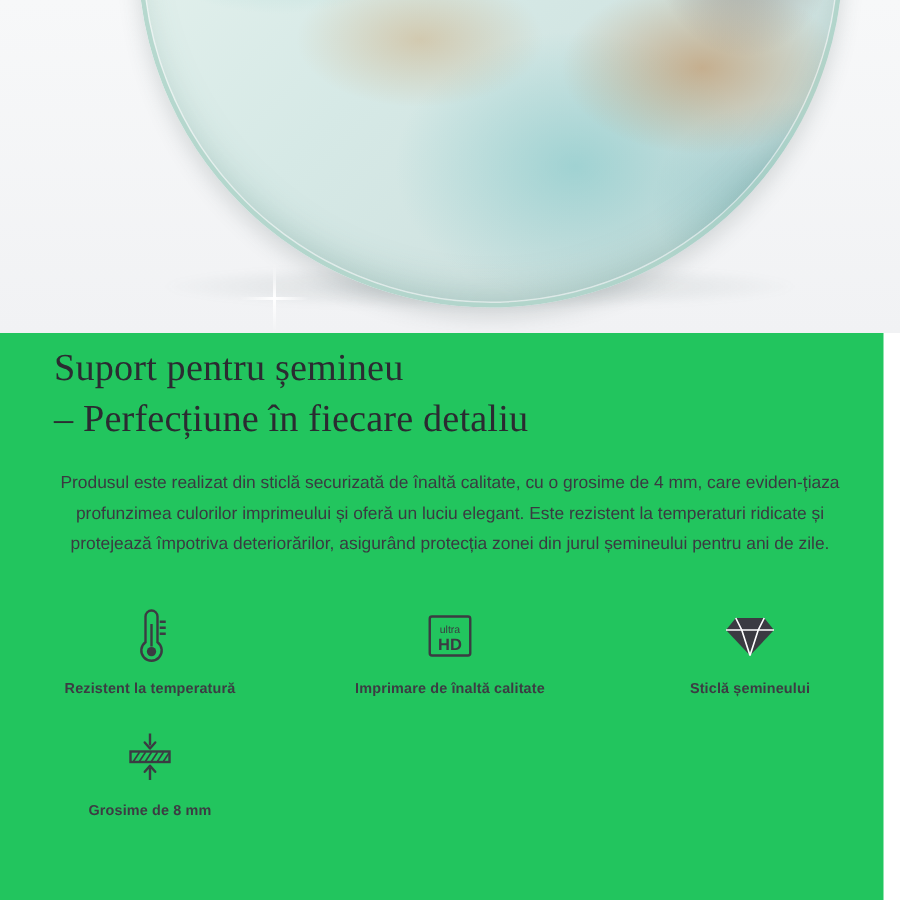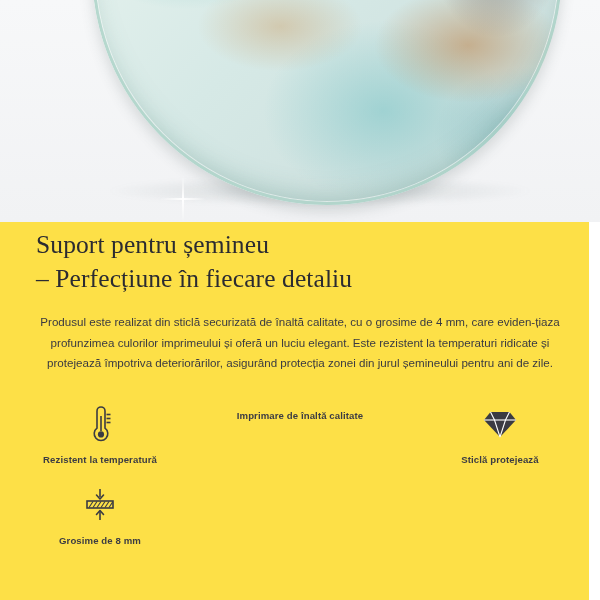--- a/index.html
+++ b/index.html
@@ -11,21 +11,21 @@
     height: 600px;
     overflow: hidden;
     background: #ffffff;
     font-family: "Liberation Sans", sans-serif;
     color: #2d2d33;
   }
   .page {
     position: relative;
     width: 589px;
     height: 600px;
-    background: #fde047;
+    background: #22c55e;
   }
 
   
   .hero {
     position: absolute;
     top: 0;
     left: 0;
     width: 600px;
     height: 222px;
     overflow: hidden;
@@ -207,34 +207,41 @@
           <circle cx="18" cy="30.4" r="3.1" fill="#3b3b42" stroke="none"></circle>
           <line x1="23.5" y1="10.5" x2="27.5" y2="10.5"></line>
           <line x1="23.5" y1="14.5" x2="27.5" y2="14.5"></line>
           <line x1="23.5" y1="18.5" x2="27.5" y2="18.5"></line>
         </svg>
       </div>
       <div class="feature-label">Rezistent la temperatură</div>
     </div>
 
     <div class="feature">
+      <div class="feature-icon">
+        <svg width="36" height="36" viewBox="0 0 36 36">
+          <rect x="4.5" y="5" width="27" height="26" rx="1.5" fill="none" stroke="#3b3b42" stroke-width="1.6"></rect>
+          <text x="18" y="16" text-anchor="middle" font-family="Liberation Sans, sans-serif" font-size="7" fill="#3b3b42">ultra</text>
+          <text x="18" y="27" text-anchor="middle" font-family="Liberation Sans, sans-serif" font-size="11" font-weight="bold" fill="#3b3b42">HD</text>
+        </svg>
+      </div>
       <div class="feature-label">Imprimare de înaltă calitate</div>
     </div>
 
 
     <div class="feature">
       <div class="feature-icon">
         <svg width="38" height="34" viewBox="0 0 38 34">
           <path d="M9.5 5 H28.5 L35 13 L19 30 L3 13 Z" fill="#3b3b42"></path>
           <path d="M3 13 H35" stroke="#ffffff" stroke-width="1.1"></path>
           <path d="M9.5 5 L13.5 13 L19 30" stroke="#ffffff" stroke-width="1.1" fill="none"></path>
           <path d="M28.5 5 L24.5 13 L19 30" stroke="#ffffff" stroke-width="1.1" fill="none"></path>
         </svg>
       </div>
-      <div class="feature-label">Sticlă protejează</div>
+      <div class="feature-label">Sticlă șemineului</div>
     </div>
 
 
     <div class="feature">
       <div class="feature-icon">
         <svg width="40" height="38" viewBox="0 0 40 38">
           <line x1="20" y1="3" x2="20" y2="11" stroke="#3b3b42" stroke-width="1.6"></line>
           <path d="M16.5 9 L20 13 L23.5 9" fill="none" stroke="#3b3b42" stroke-width="1.6" stroke-linecap="round" stroke-linejoin="round"></path>
           <rect x="7" y="15" width="26" height="7" fill="none" stroke="#3b3b42" stroke-width="1.6"></rect>
           <g stroke="#3b3b42" stroke-width="1.1">

